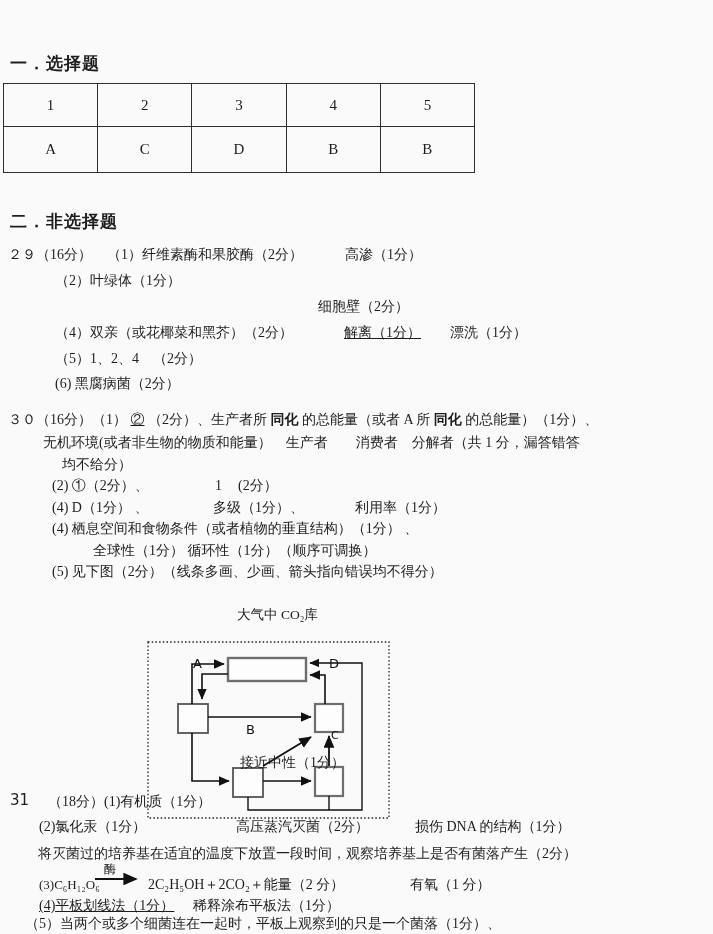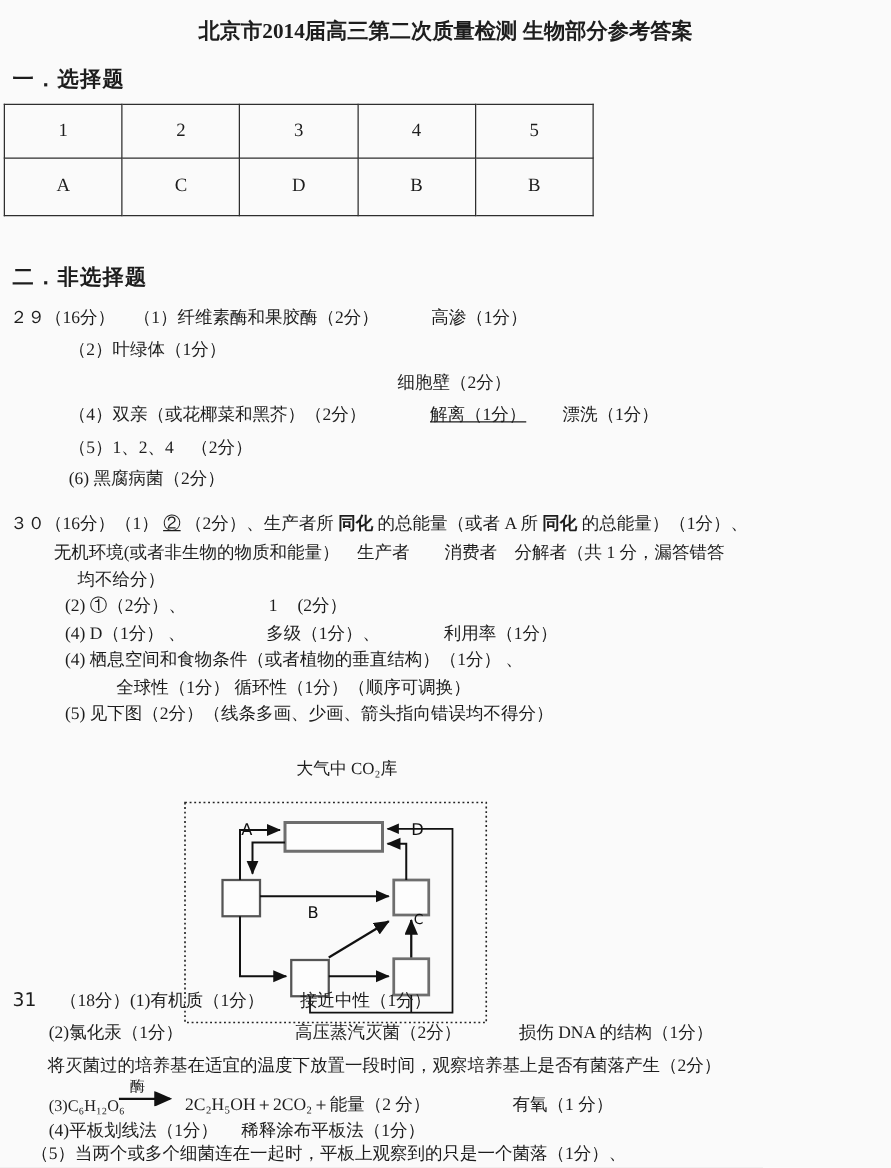--- a/index.html
+++ b/index.html
@@ -22,21 +22,20 @@
   .diag-title{position:absolute;left:237px;top:606px;font-size:13.5px;z-index:2;white-space:nowrap;}
   .sans{font-family:"DejaVu Sans","Liberation Sans",sans-serif;}
   .small{font-size:13px;}
   .rxn-arrow{position:absolute;left:95px;top:873px;z-index:3;}
 </style>
 </head>
 <body>
 
 <div class="page">
 
-  <div class="doc-title">北京市2014届高三第二次质量检测 生物部分参考答案</div>
 
   <div class="heading" style="left:10px;top:52px;">一．选择题</div>
 
   <table class="ans">
     <tbody>
         <tr>
       <td>1</td>
       <td>2</td>
       <td>3</td>
       <td>4</td>
@@ -114,36 +113,36 @@
     <polyline points="329,796 329,810" fill="none" stroke="#111" stroke-width="1.4"></polyline>
 
     <text x="193" y="668" font-size="13" fill="#111" font-family="DejaVu Sans,sans-serif">A</text>
     <text x="329" y="668" font-size="13" fill="#111" font-family="DejaVu Sans,sans-serif">D</text>
     <text x="246" y="734" font-size="13" fill="#111" font-family="DejaVu Sans,sans-serif">B</text>
     <text x="331" y="739" font-size="11" fill="#111" font-family="DejaVu Sans,sans-serif">C</text>
   </svg>
 
   <span class="t sans" style="left:10px;top:792px;font-size:15px;">31</span>
   <span class="t" style="left:48px;top:793px;">（18分）(1)有机质（1分）</span>
-  <span class="t" style="left:240px;top:793px;text-align:right;">接近中性（1分）</span>
+  <span class="t" style="left:240px;top:754px;text-align:right;">接近中性（1分）</span>
   <span class="t" style="left:39px;top:818px;">(2)氯化汞（1分）</span>
   <span class="t" style="left:236px;top:818px;">高压蒸汽灭菌（2分）</span>
   <span class="t" style="left:415px;top:818px;">损伤 DNA 的结构（1分）</span>
   <span class="t" style="left:38px;top:845px;">将灭菌过的培养基在适宜的温度下放置一段时间，观察培养基上是否有菌落产生（2分）</span>
 
   <span class="t small" style="left:39px;top:876px;">(3)C₆H₁₂O₆</span>
   <span class="t small" style="left:104px;top:861px;font-size:12px;">酶</span>
   <svg class="rxn-arrow" width="48" height="12" viewBox="0 0 48 12">
     <line x1="0" y1="6" x2="41" y2="6" stroke="#111" stroke-width="1.8" marker-end="url(#ah2)"></line>
     <defs>
       <marker id="ah2" markerWidth="9" markerHeight="9" refX="7" refY="3.5" orient="auto">
         <path d="M0,0 L8,3.5 L0,7 z" fill="#111"></path>
       </marker>
     </defs>
   </svg>
   <span class="t" style="left:148px;top:876px;">2C₂H₅OH＋2CO₂＋能量（2 分）</span>
   <span class="t" style="left:410px;top:876px;">有氧（1 分）</span>
 
-  <span class="t" style="left:39px;top:897px;">(4)平板划线法（1分）</span>
+  <span class="t" style="left:39px;top:897px;text-decoration:underline;">(4)平板划线法（1分）</span>
   <span class="t" style="left:193px;top:897px;">稀释涂布平板法（1分）</span>
   <span class="t" style="left:25px;top:915px;">（5）当两个或多个细菌连在一起时，平板上观察到的只是一个菌落（1分）、</span>
 
 </div>
 
 </body></html>

